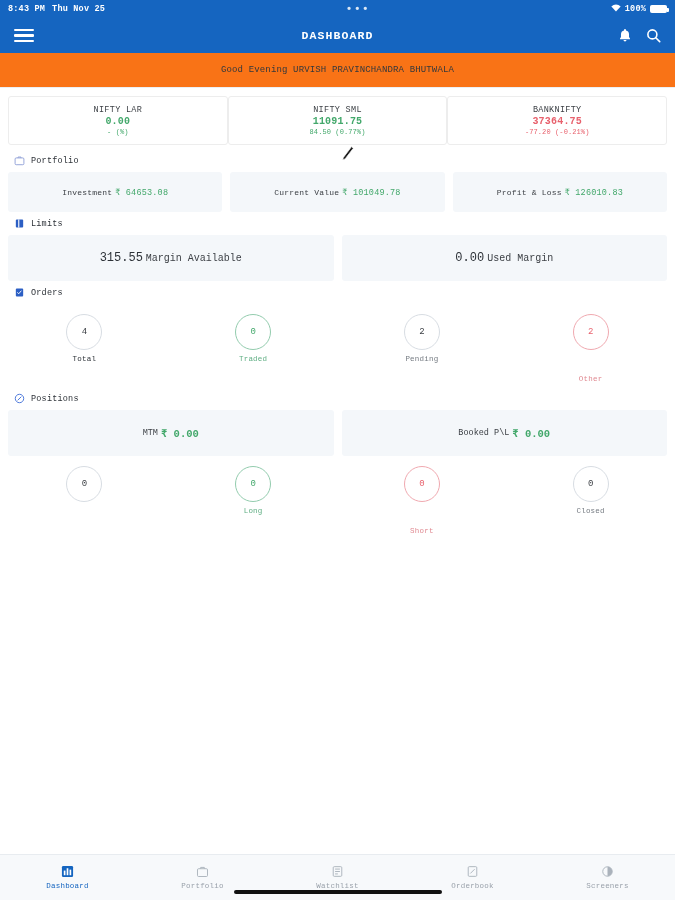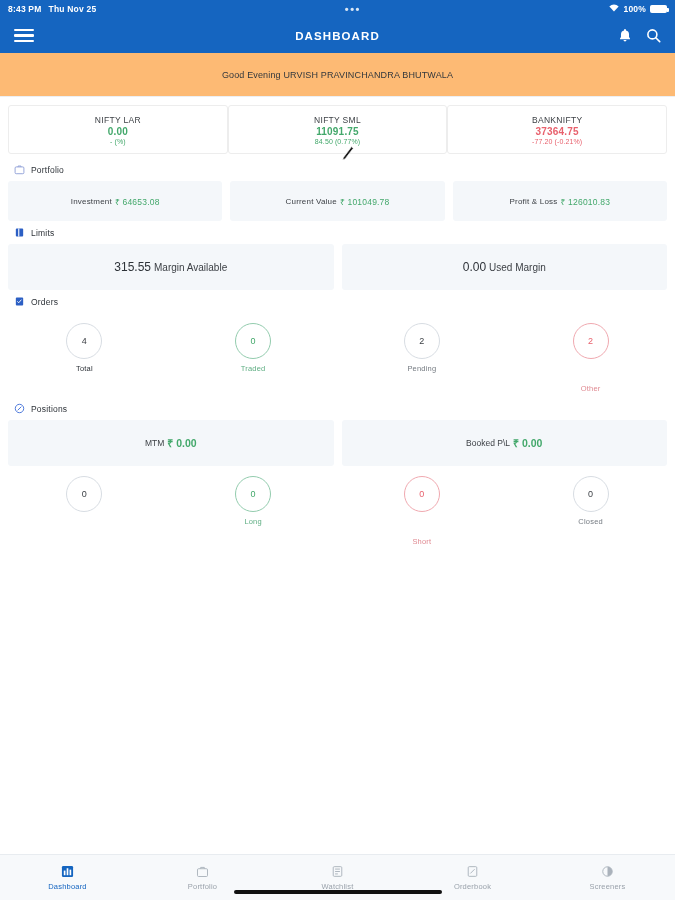--- a/index.html
+++ b/index.html
@@ -2,21 +2,21 @@
 <html><head>
 <meta charset="utf-8">
 <style>
   * { box-sizing: border-box; margin: 0; padding: 0; }
   html, body {
     width: 675px; height: 900px;
     background: #ffffff;
     font-family: "Liberation Sans", sans-serif;
     overflow: hidden;
   }
-  .app { width: 675px; height: 900px; position: relative; background: #ffffff; display: flex; flex-direction: column; }
+  .app { width: 675px; height: 900px; position: relative; background: #ffffff; display: flex; flex-direction: column; font-family: Liberation Mono, monospace; }
 
   
   .statusbar {
     height: 18px; background: #1565C0; color: #ffffff;
     display: flex; align-items: center; padding: 0 8px;
     font-size: 8.5px; font-weight: bold; letter-spacing: .2px;
   }
   .sb-left { display: flex; gap: 7px; align-items: center; }
   .sb-center { flex: 1; text-align: center; font-size: 11px; line-height: 6px; letter-spacing: 1.5px; opacity: .85; }
   .sb-right { display: flex; gap: 4px; align-items: center; }
@@ -39,21 +39,21 @@
   .hamburger span { display: block; height: 2.5px; background: #fff; border-radius: 1px; }
   .appbar-title {
     position: absolute; left: 0; right: 0; text-align: center;
     font-size: 11.5px; font-weight: bold; letter-spacing: 1.1px; pointer-events: none;
   }
   .appbar-actions { margin-left: auto; display: flex; align-items: center; gap: 14px; z-index: 2; }
   .appbar-actions svg { display: block; }
 
   
   .greeting {
-    height: 44px; background: #fdba74; border-bottom: 1px solid #eceff3;
+    height: 35px; background: #f97316; border-bottom: 1px solid #eceff3;
     display: flex; align-items: center; justify-content: center;
     font-size: 9px; color: #33383d; letter-spacing: .15px;
   }
 
   
   .index-row { display: flex; padding: 8px 8px 4px 8px; }
   .index-card {
     flex: 1; background: #ffffff; border: 1px solid #ededed; border-radius: 3px;
     height: 49px; display: flex; flex-direction: column; align-items: center; justify-content: center; gap: 1px;
   }

